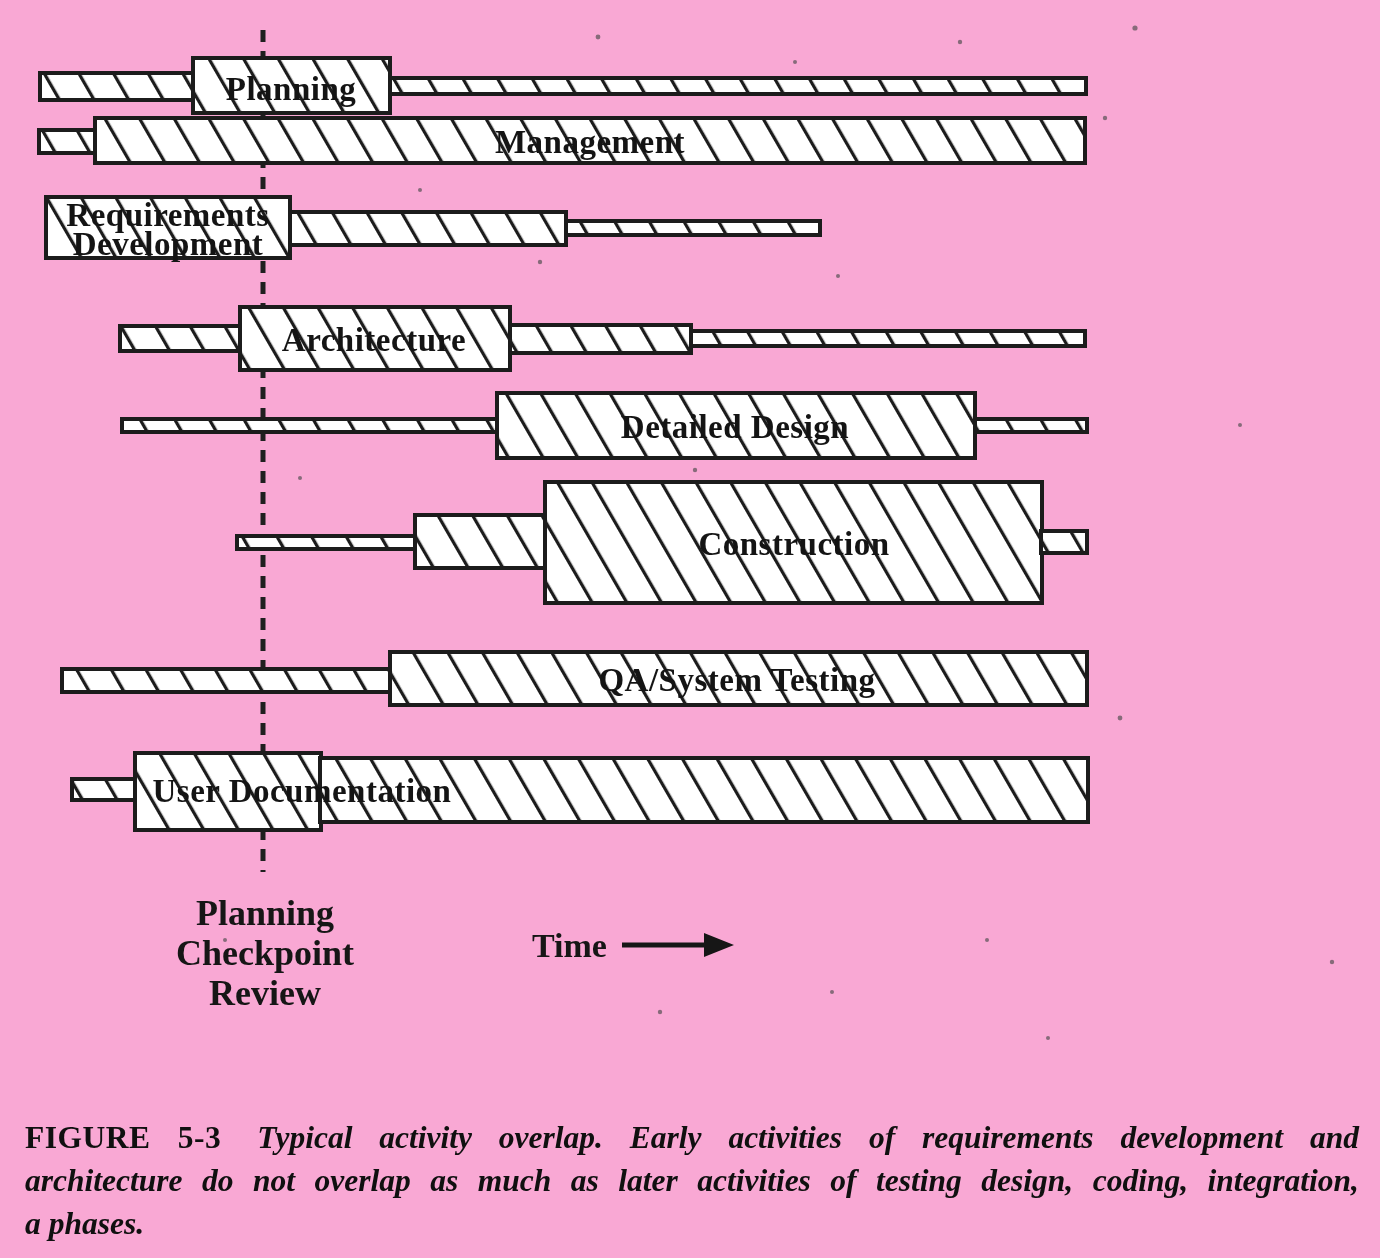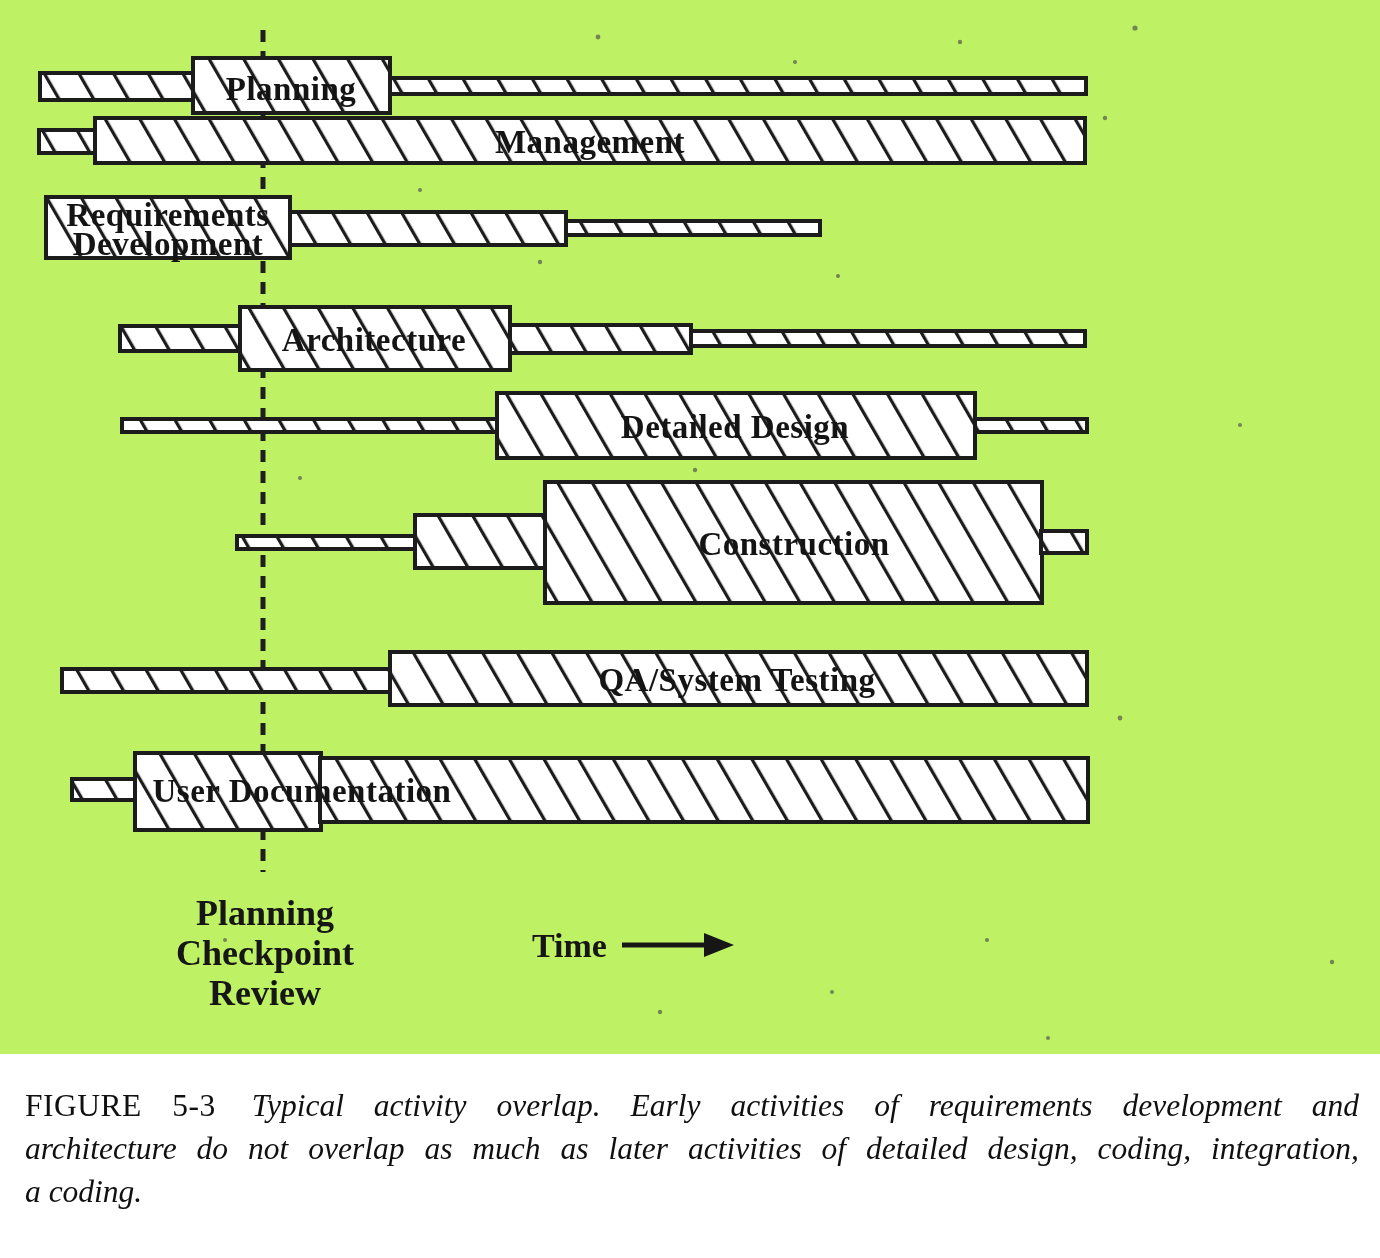--- a/index.html
+++ b/index.html
@@ -1,42 +1,42 @@
 <!DOCTYPE html>
 <html><head>
 <meta charset="utf-8">
 <style>
   html,body{margin:0;padding:0;}
   body{
     width:1380px;height:1258px;background:#ffffff;
     font-family:"Liberation Serif", serif;color:#1c1c1c;
     position:relative;overflow:hidden;
   }
-  .page{position:relative;width:1380px;height:1054px;background:#bef264;}
+  .page{position:relative;width:1380px;height:1258px;background:#f9a8d4;}
   svg.diagram{position:absolute;left:0;top:0;}
   .seg{fill:url(#hatch);stroke:#1c1c1c;stroke-width:4;}
   .bar-label{
     font-family:"Liberation Serif",serif;font-weight:700;font-size:33px;
     fill:#141414;text-anchor:middle;letter-spacing:.5px;
   }
   .cp-line{stroke:#1f1f1f;stroke-width:5;stroke-dasharray:12 9;}
   .cp-label{
     font-family:"Liberation Serif",serif;font-weight:700;font-size:36px;
     fill:#161616;text-anchor:middle;
   }
   .time-label{
     font-family:"Liberation Serif",serif;font-weight:700;font-size:34px;
     fill:#161616;text-anchor:start;
   }
   .time-line{stroke:#161616;stroke-width:5;}
   .time-head{fill:#161616;}
   .speck{fill:#4a4a4a;opacity:.65;}
   .caption{
-    position:absolute;left:25px;top:1084px;width:1334px;
-    font-style:italic;font-size:31.5px;line-height:43px;color:#101010;
+    position:absolute;left:25px;top:1116px;width:1334px;
+    font-style:italic;font-size:31.5px;line-height:43px;color:#101010;font-weight:bold;
   }
   .cap-line{text-align:justify;}
   .cap-line.just{text-align-last:justify;}
   .fig-label{font-style:normal;letter-spacing:.5px;margin-right:36px;}
 </style>
 </head>
 <body>
 
 <div class="page">
 
@@ -127,17 +127,17 @@
         <circle class="speck" cx="832" cy="992" r="2"></circle>
       <circle class="speck" cx="987" cy="940" r="2"></circle>
         <circle class="speck" cx="1332" cy="962" r="2.2"></circle>
       <circle class="speck" cx="225" cy="940" r="2"></circle>
         <circle class="speck" cx="1048" cy="1038" r="2"></circle>
     </g>
   </svg>
 
   <div class="caption">
     <div class="cap-line just"><span class="fig-label">FIGURE 5-3</span><span>Typical activity overlap. Early activities of requirements development and</span></div>
-    <div class="cap-line just">architecture do not overlap as much as later activities of detailed design, coding, integration,</div>
-    <div class="cap-line">a coding.</div>
+    <div class="cap-line just">architecture do not overlap as much as later activities of testing design, coding, integration,</div>
+    <div class="cap-line">a phases.</div>
   </div>
 
 </div>
 
 </body></html>

